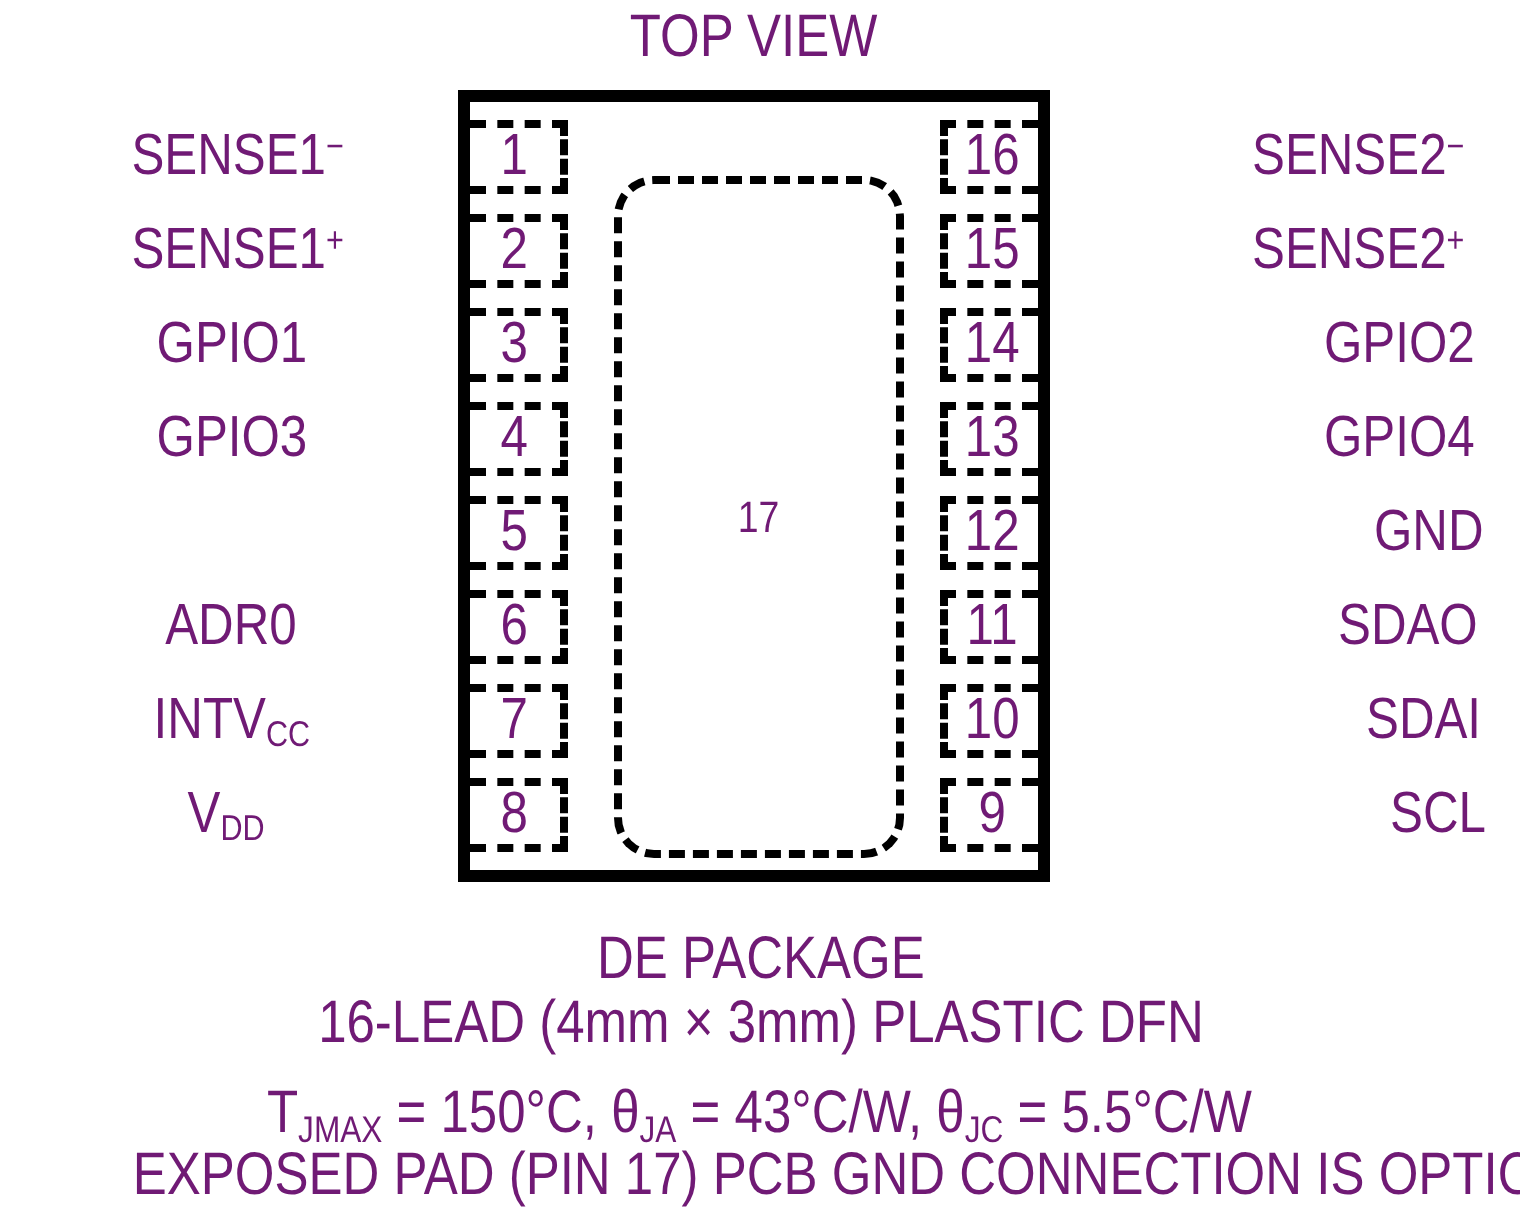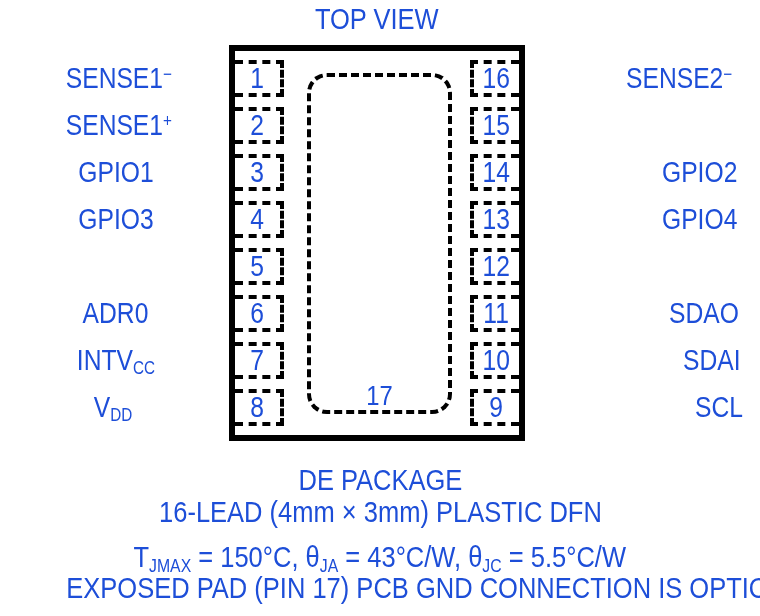--- a/index.html
+++ b/index.html
@@ -1,28 +1,28 @@
 <!DOCTYPE html>
 <html><head>
 <meta charset="utf-8">
 <style>
   html,body{margin:0;padding:0;background:#fff;overflow:hidden}
   .canvas{position:relative;width:760px;height:616px;background:#fff;
-          font-family:"Liberation Sans",sans-serif;color:#1d4ed8}
+          font-family:"Liberation Sans",sans-serif;color:#701a75}
 
   .title{position:absolute;left:229px;top:3px;width:296px;text-align:center;
          font-size:30px;line-height:32px;font-weight:normal}
 
   .package{position:absolute;left:229px;top:45px;width:296px;height:396px;
            border:6px solid #000;box-sizing:border-box}
 
-  .pad{position:absolute;left:307px;top:73px;width:145px;height:341px;
+  .pad{position:absolute;left:307px;top:88px;width:145px;height:341px;
        border:4px dashed #000;border-radius:20px;box-sizing:border-box;
-       display:flex;align-items:flex-end;justify-content:center;
-       font-size:28px;line-height:1}
+       display:flex;align-items:center;justify-content:center;
+       font-size:22px;line-height:1}
 
   .pinbox{position:absolute;width:49px;height:37px;box-sizing:border-box;
           border:4px dashed #000;display:flex;align-items:center;
           justify-content:center;font-size:29px;line-height:1}
   .pinbox.pleft{left:235px;border-left:none}
   .pinbox.pright{left:470px;border-right:none}
 
   .plabel{position:absolute;height:37px;display:flex;align-items:center;
           font-size:29px;line-height:1}
   .plabel.pleft{left:0;width:219px;justify-content:center}
@@ -108,37 +108,43 @@
   <div class="pinbox pright" style="top:60px">
       <span class="cond">16</span>
     </div>
   <div class="plabel pright" style="top:60px">
       <span class="cond"><span>SENSE2</span><span class="sup">−</span><span class="sub"></span></span>
     </div>
 
   <div class="pinbox pright" style="top:107px">
       <span class="cond">15</span>
     </div>
+  <div class="plabel pright" style="top:107px">
+      <span class="cond"><span>SENSE2</span><span class="sup">+</span><span class="sub"></span></span>
+    </div>
 
   <div class="pinbox pright" style="top:154px">
       <span class="cond">14</span>
     </div>
   <div class="plabel pright" style="top:154px">
       <span class="cond"><span>GPIO2</span><span class="sup"></span><span class="sub"></span></span>
     </div>
 
   <div class="pinbox pright" style="top:201px">
       <span class="cond">13</span>
     </div>
   <div class="plabel pright" style="top:201px">
       <span class="cond"><span>GPIO4</span><span class="sup"></span><span class="sub"></span></span>
     </div>
 
   <div class="pinbox pright" style="top:248px">
       <span class="cond">12</span>
+    </div>
+  <div class="plabel pright" style="top:248px">
+      <span class="cond"><span>GND</span><span class="sup"></span><span class="sub"></span></span>
     </div>
 
   <div class="pinbox pright" style="top:295px">
       <span class="cond">11</span>
     </div>
   <div class="plabel pright" style="top:295px">
       <span class="cond"><span>SDAO</span><span class="sup"></span><span class="sub"></span></span>
     </div>
 
   <div class="pinbox pright" style="top:342px">

